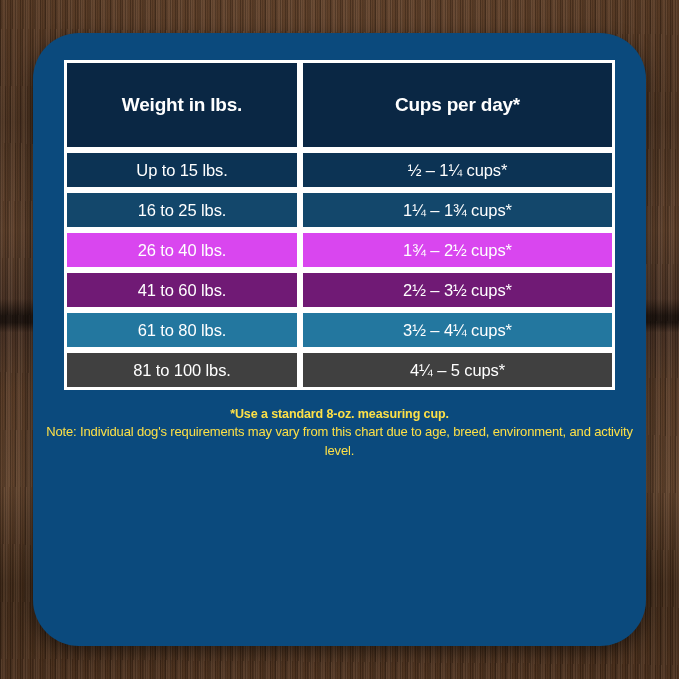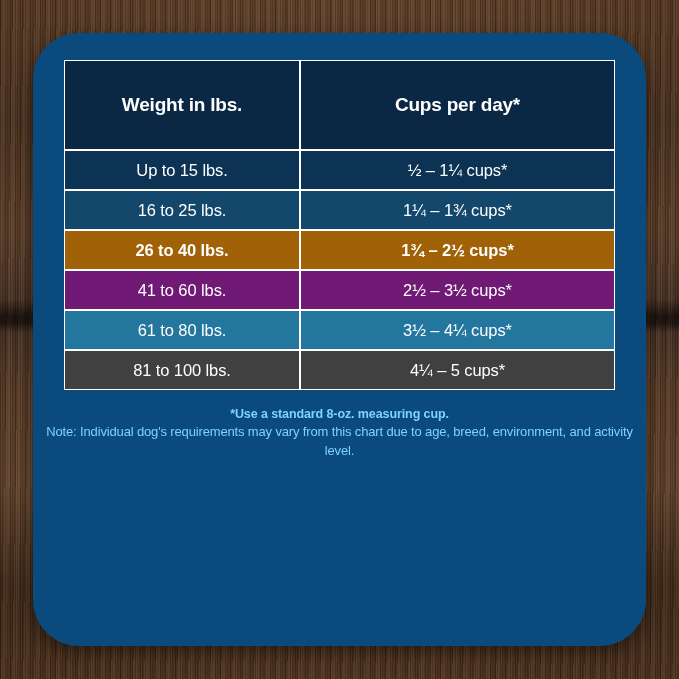--- a/index.html
+++ b/index.html
@@ -77,21 +77,21 @@
 
   
   #feeding-table {
     margin: 27px auto 0 auto;
     width: 551px;
     border-collapse: separate;
     border-spacing: 0;
     table-layout: fixed;
   }
   #feeding-table td, #feeding-table th {
-    border: 1px solid #ffffff;
+    border: 3px solid #ffffff;
     padding: 4px;
     text-align: center;
     color: #ffffff;
     box-sizing: border-box;
   }
   #feeding-table .col-weight { width: 236px; }
   #feeding-table .col-cups   { width: 315px; }
 
   thead th {
     height: 90px;
@@ -111,31 +111,31 @@
     margin-top: 36px;
   }
   tbody tr.row-last td {
     height: 56px;
     line-height: 1.35;
   }
 
   
   tbody tr.row-0 td { background: #0c3354; }
   tbody tr.row-1 td { background: #13476b; }
-  tbody tr.row-2 td { background: #a16207; font-weight: bold; }
+  tbody tr.row-2 td { background: #d946ef; }
   tbody tr.row-3 td { background: #701a75; }
   tbody tr.row-4 td { background: #23779f; }
   tbody tr.row-5 td { background: #404040; }
   tbody tr.row-6 td { background: #2b8db3; }
 
   
   #footnotes {
     margin-top: 17px;
     text-align: center;
-    color: #7dd3fc;
+    color: #fde047;
     padding: 0 10px;
   }
   .footnote-emphasis {
     display: block;
     font-size: 12.5px;
     font-weight: 700;
     letter-spacing: -0.1px;
     margin-bottom: 2px;
   }
   .footnote-line {

